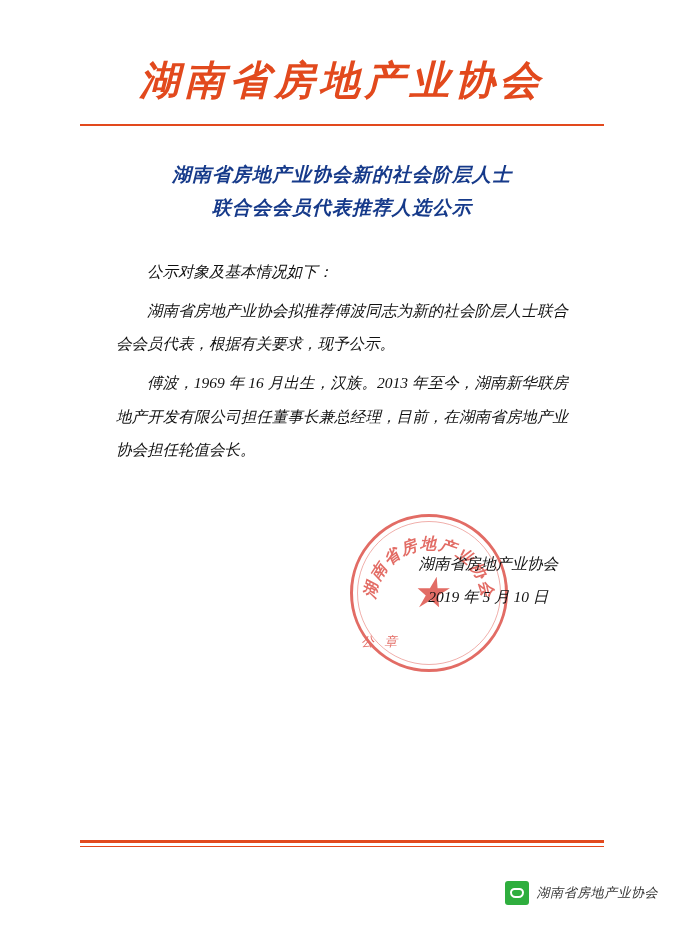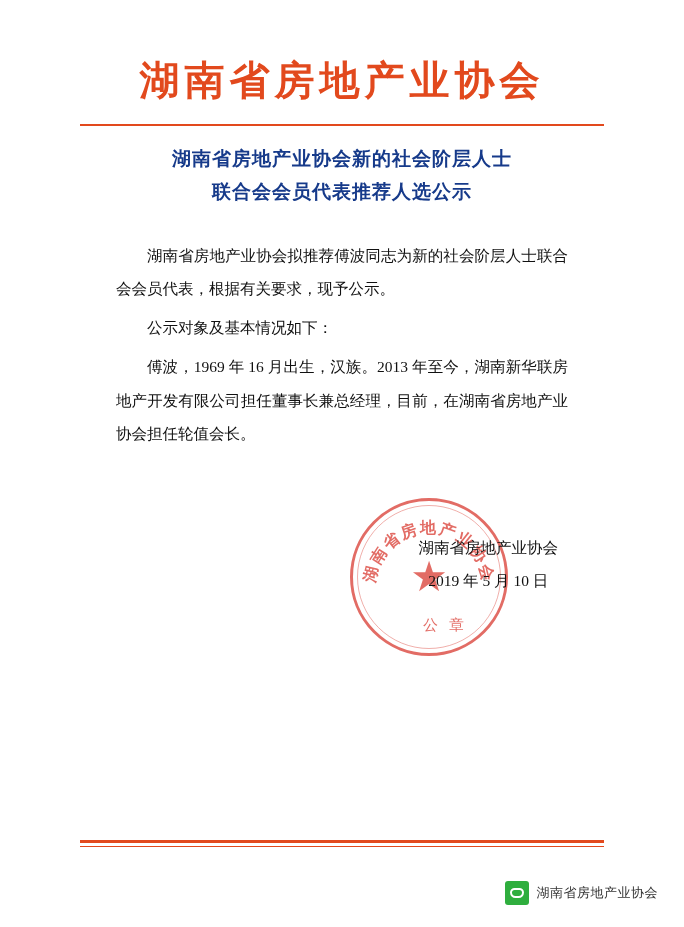--- a/index.html
+++ b/index.html
@@ -14,20 +14,21 @@
     color: #1a1a1a;
     position: relative;
     overflow: hidden;
   }
 
   .page {
     position: relative;
     width: 684px;
     height: 927px;
     box-sizing: border-box;
+    font-style: italic;
   }
 
   
   .letterhead {
     padding-top: 58px;
     text-align: center;
   }
   .letterhead-title {
     font-family: "DejaVu Serif", serif;
     font-size: 40px;
@@ -40,21 +41,21 @@
   }
   .letterhead-rule {
     margin: 22px auto 0 auto;
     width: 524px;
     height: 2px;
     background: #e2491d;
   }
 
   
   .doc-title {
-    margin-top: 16px;
+    margin-top: 32px;
     text-align: center;
     color: #163a8a;
     font-family: "DejaVu Serif", serif;
     font-weight: bold;
     font-size: 19px;
     line-height: 1.75;
     letter-spacing: 1px;
     padding: 0 70px;
   }
   .doc-title-line { display: block; }
@@ -126,27 +127,26 @@
   }
   .stamp-arc text {
     fill: #d8342a;
     font-family: "DejaVu Serif", serif;
     font-size: 16px;
     font-weight: bold;
     letter-spacing: 2px;
   }
   .stamp-bottom {
     position: absolute;
-    left: 16px;
+    left: 8px;
     bottom: 18px;
     width: 100%;
-    text-align: center;
     color: #d8342a;
     font-family: "DejaVu Serif", serif;
-    font-size: 15px;
+    font-size: 13px;
     letter-spacing: 3px;
   }
 
   
   .footer-rules {
     position: absolute;
     left: 0;
     right: 0;
     bottom: 80px;
     display: flex;
@@ -207,22 +207,22 @@
     <div class="letterhead-title">湖南省房地产业协会</div>
     <div class="letterhead-rule"></div>
   </div>
 
   <div class="doc-title">
     <span class="doc-title-line">湖南省房地产业协会新的社会阶层人士</span>
     <span class="doc-title-line">联合会会员代表推荐人选公示</span>
   </div>
 
   <div class="body-wrap">
+    <p class="para">公示对象及基本情况如下：</p>
     <p class="para">湖南省房地产业协会拟推荐傅波同志为新的社会阶层人士联合会会员代表，根据有关要求，现予公示。</p>
-    <p class="para">公示对象及基本情况如下：</p>
     <p class="para">傅波，1969 年 16 月出生，汉族。2013 年至今，湖南新华联房地产开发有限公司担任董事长兼总经理，目前，在湖南省房地产业协会担任轮值会长。</p>
   </div>
 
   <div class="sign-block">
     <div class="stamp">
       <div class="stamp-inner"></div>
       <svg class="stamp-arc" viewBox="0 0 152 152">
         <defs>
           <path id="arcpath" d="M 22,86 A 54,54 0 1 1 130,86"></path>
         </defs>

